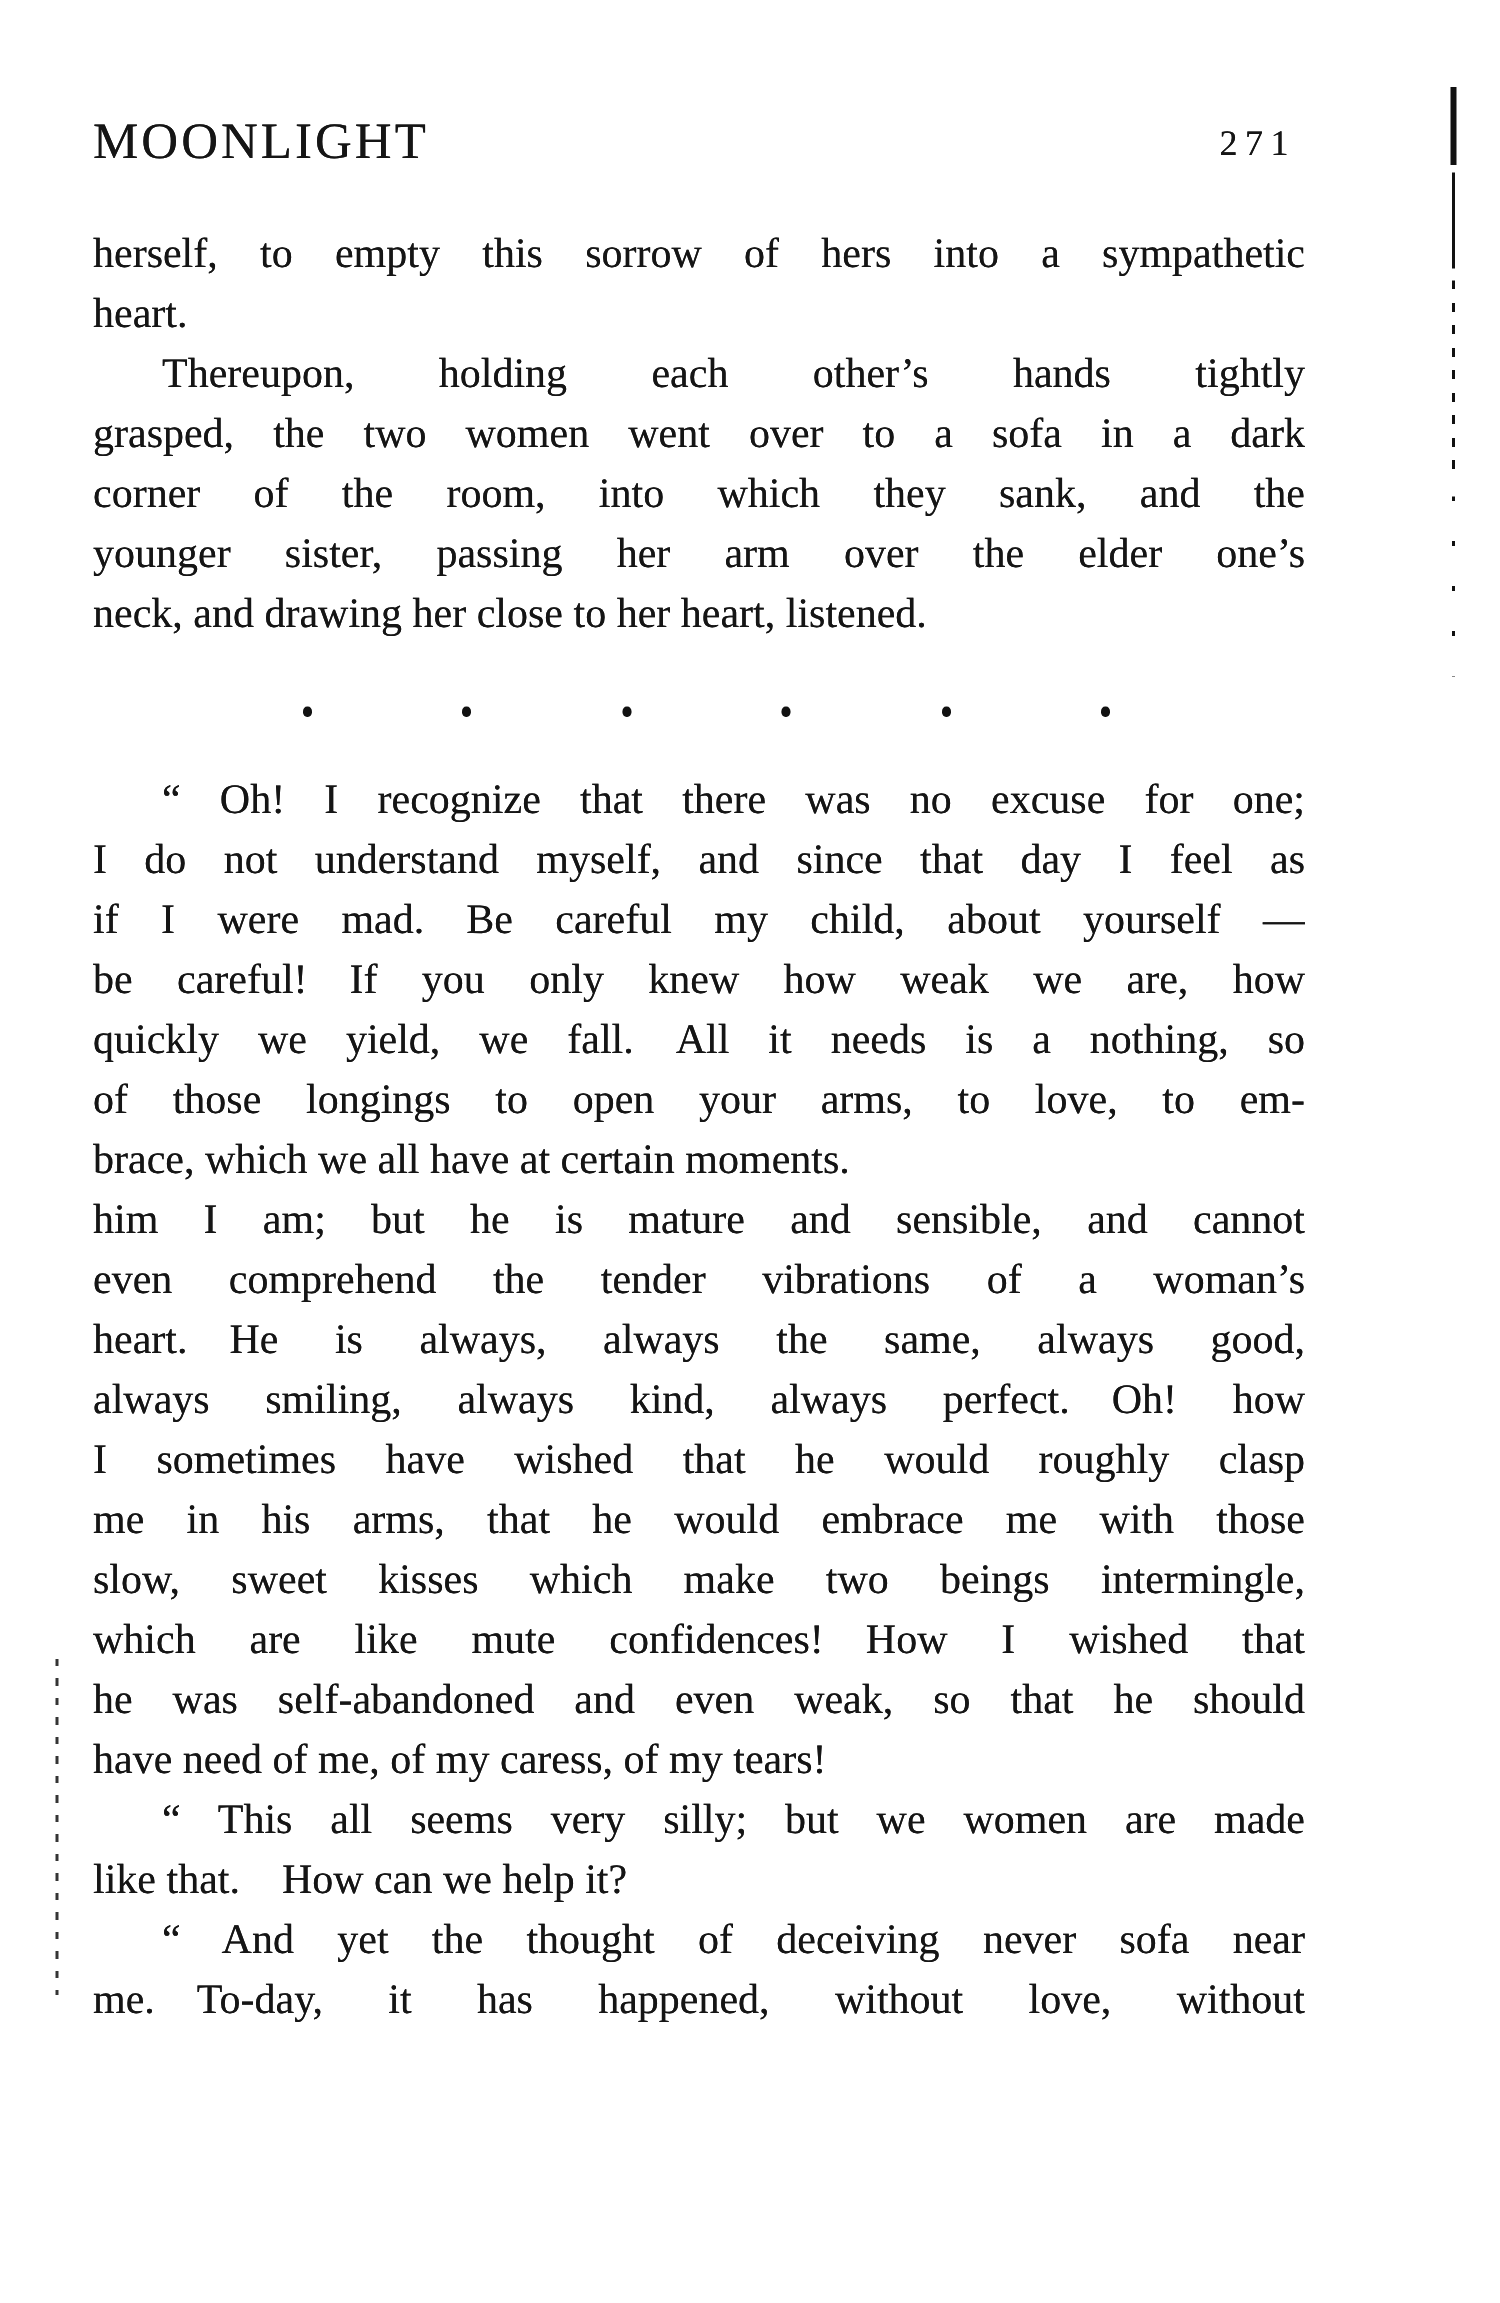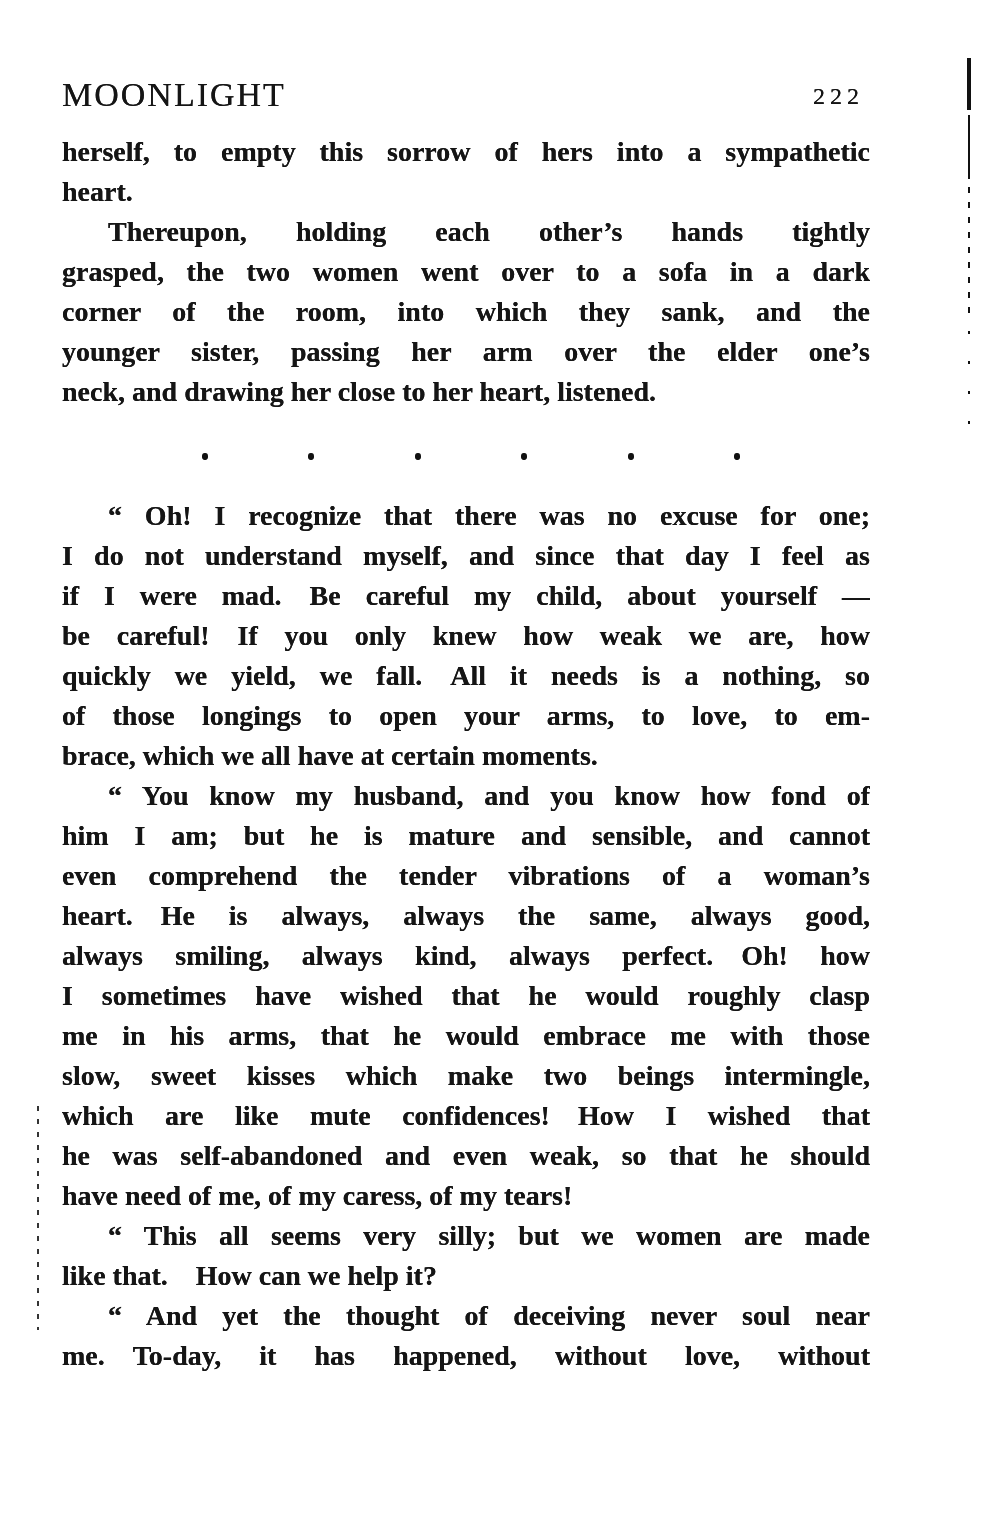--- a/index.html
+++ b/index.html
@@ -32,21 +32,21 @@
     font-weight: normal;
   }
   .page-number {
     position: absolute;
     right: 6px;
     top: 7px;
     font-size: 24px;
     letter-spacing: 5px;
     font-weight: normal;
   }
-  .text-block { margin-top: 18px; font-weight: bold; }
+  .text-block { margin-top: 36px; }
   .paragraph { margin: 0; }
   .line {
     height: 40px;
     line-height: 40px;
     font-size: 28px;
     text-align: justify;
     text-align-last: justify;
     overflow: hidden;
     white-space: nowrap;
   }
@@ -98,21 +98,21 @@
 </style>
 </head>
 <body>
 
 <div class="page">
 
   <div class="content">
 
     <div class="page-header">
       <div class="page-title">MOONLIGHT</div>
-      <div class="page-number">222</div>
+      <div class="page-number">271</div>
     </div>
 
     <div class="text-block">
         <div class="paragraph">
           <div class="line">herself, to empty this sorrow of hers into a sympathetic</div>
           <div class="line para-last">heart.</div>
         </div>
         <div class="paragraph">
           <div class="line indent">Thereupon, holding each other’s hands tightly</div>
           <div class="line">grasped, the two women went over to a sofa in a dark</div>
@@ -131,38 +131,37 @@
         <div class="paragraph">
           <div class="line indent">“ Oh! I recognize that there was no excuse for one;</div>
           <div class="line">I do not understand myself, and since that day I feel as</div>
           <div class="line">if I were mad. Be careful my child, about yourself —</div>
           <div class="line">be careful! If you only knew how weak we are, how</div>
           <div class="line">quickly we yield, we fall. All it needs is a nothing, so</div>
           <div class="line">of those longings to open your arms, to love, to em-</div>
           <div class="line para-last">brace, which we all have at certain moments.</div>
         </div>
         <div class="paragraph">
-          <div class="line indent">“ You know my husband, and you know how fond of</div>
           <div class="line">him I am; but he is mature and sensible, and cannot</div>
           <div class="line">even comprehend the tender vibrations of a woman’s</div>
           <div class="line">heart. He is always, always the same, always good,</div>
           <div class="line">always smiling, always kind, always perfect. Oh! how</div>
           <div class="line">I sometimes have wished that he would roughly clasp</div>
           <div class="line">me in his arms, that he would embrace me with those</div>
           <div class="line">slow, sweet kisses which make two beings intermingle,</div>
           <div class="line">which are like mute confidences! How I wished that</div>
           <div class="line">he was self-abandoned and even weak, so that he should</div>
           <div class="line para-last">have need of me, of my caress, of my tears!</div>
         </div>
         <div class="paragraph">
           <div class="line indent">“ This all seems very silly; but we women are made</div>
           <div class="line para-last">like that. How can we help it?</div>
         </div>
         <div class="paragraph">
-          <div class="line indent">“ And yet the thought of deceiving never soul near</div>
+          <div class="line indent">“ And yet the thought of deceiving never sofa near</div>
           <div class="line">me. To-day, it has happened, without love, without</div>
         </div>
       </div>
 
   </div>
 
   <div class="artifact-right">
     <div class="seg-solid-thick"></div>
     <div class="seg-solid-thin"></div>
     <div class="seg-dashed"></div>

